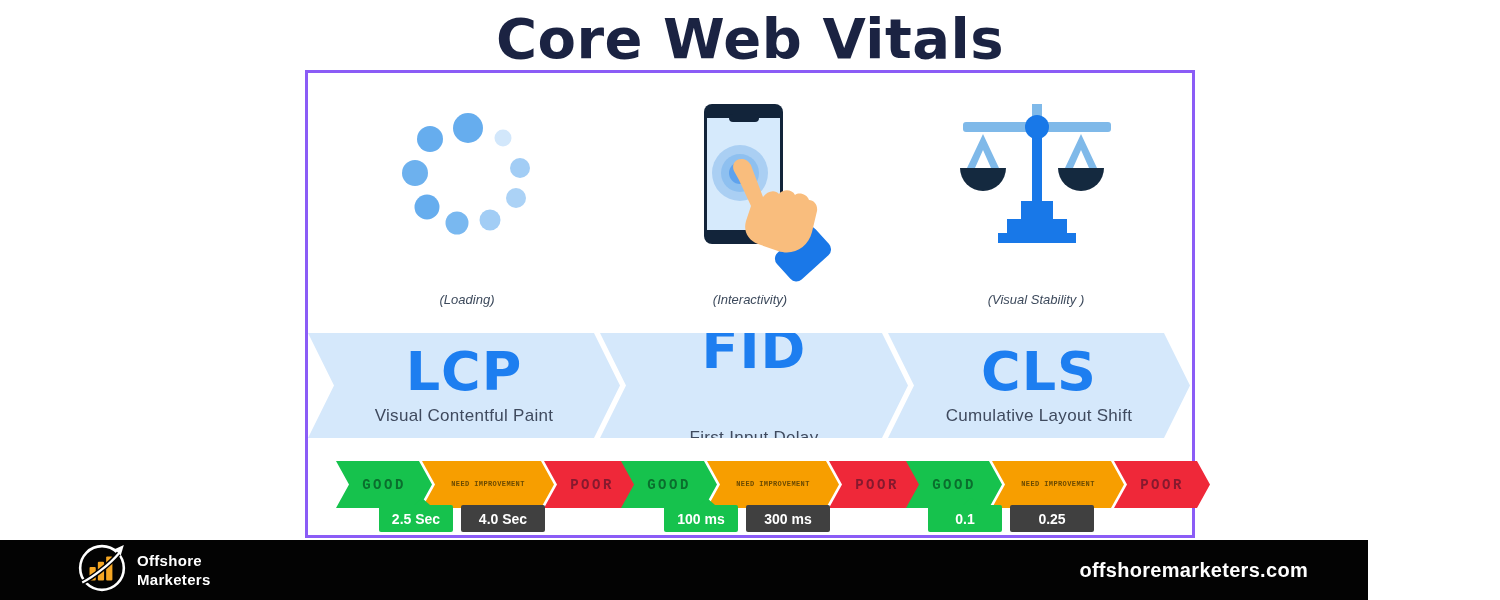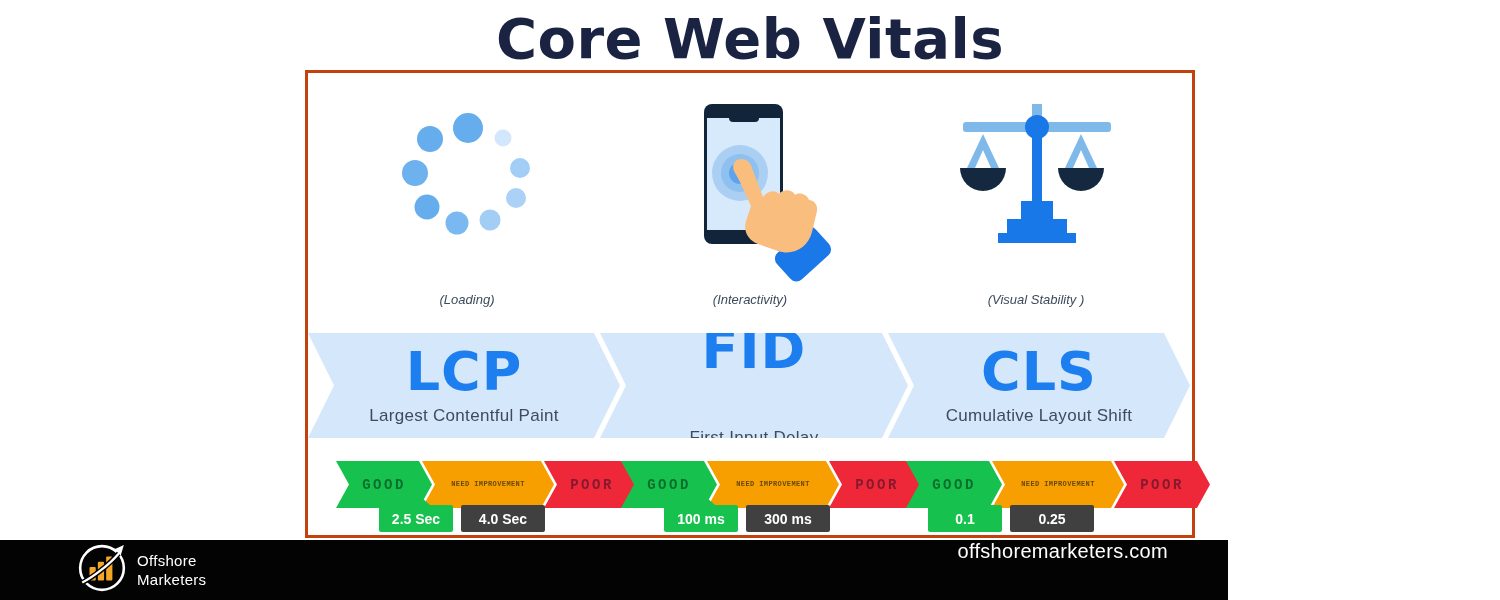--- a/index.html
+++ b/index.html
@@ -6,21 +6,21 @@
   #canvas{position:relative;width:1500px;height:600px;background:#ffffff;overflow:hidden;
           font-family:"Liberation Sans","DejaVu Sans",sans-serif;}
 
   
   .title{position:absolute;top:6px;left:0;right:0;text-align:center;
          font-size:56px;font-weight:800;color:#1b2342;letter-spacing:.5px;
          font-family:"DejaVu Sans","Liberation Sans",sans-serif;}
 
   
   .stage{position:absolute;left:305px;top:70px;width:884px;height:462px;
-         border:3px solid #c2410c;background:#ffffff;}
+         border:3px solid #8b5cf6;background:#ffffff;}
 
   
   .icon-wrap{position:absolute;top:23px;}
   .icon-spinner{left:79px;}
   .icon-phone{left:357px;}
   .icon-scale{left:649px;}
 
   
   .cat{position:absolute;top:219px;width:200px;text-align:center;
        font-size:13px;font-style:italic;color:#3d4a5c;}
@@ -54,22 +54,22 @@
         color:#ffffff;font-weight:700;font-size:14px;position:relative;border-radius:2px;}
   .vgreen{width:74px;background:#16c24d;}
   .vorange{width:84px;background:#404040;}
   .vbox::before{content:"";position:absolute;top:-7px;width:0;height:0;
         border-left:8px solid transparent;border-right:8px solid transparent;
         transform:translateX(-50%);}
   .vgreen::before{left:58%;border-bottom:7px solid #16c24d;}
   .vorange::before{left:42%;border-bottom:7px solid #f79e00;}
 
   
-  .footer{position:absolute;left:0;bottom:0;width:1228px;height:60px;background:#030303;
-          display:flex;}
+  .footer{position:absolute;left:0;bottom:0;width:1368px;height:60px;background:#030303;
+          display:flex;align-items:center;font-weight:bold;}
   .brand{display:flex;align-items:center;margin-left:76px;}
   .brand-text{margin-left:9px;color:#ffffff;font-size:15px;line-height:1.28;letter-spacing:.3px;}
   .website{margin-left:auto;margin-right:60px;color:#ffffff;font-size:20px;letter-spacing:.3px;}
 </style>
 </head>
 <body>
 
 <div id="canvas">
 
   <div class="title">Core Web Vitals</div>
@@ -122,21 +122,21 @@
       </svg>
     </div>
 
     <div class="cat cat1">(Loading)</div>
     <div class="cat cat2">(Interactivity)</div>
     <div class="cat cat3">(Visual Stability )</div>
 
     <div class="banner">
       <div class="bseg bseg1">
         <div class="abbr">LCP</div>
-        <div class="mname">Largest Contentful Paint</div>
+        <div class="mname">Visual Contentful Paint</div>
       </div>
       <div class="bseg bseg2">
         <div class="abbr">FID</div>
         <div class="mname">First Input Delay</div>
       </div>
       <div class="bseg bseg3">
         <div class="abbr">CLS</div>
         <div class="mname">Cumulative Layout Shift</div>
       </div>
     </div>

